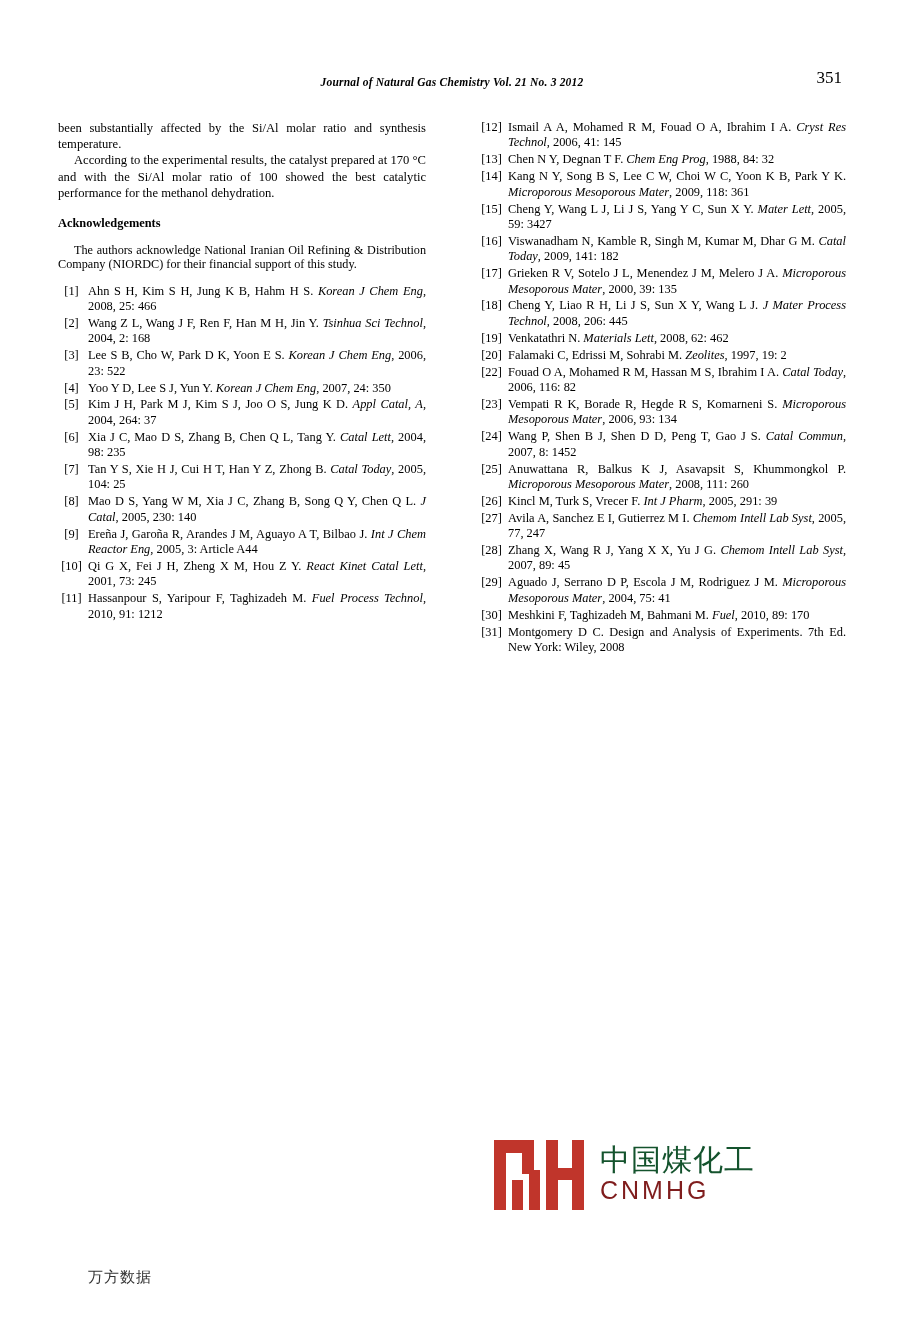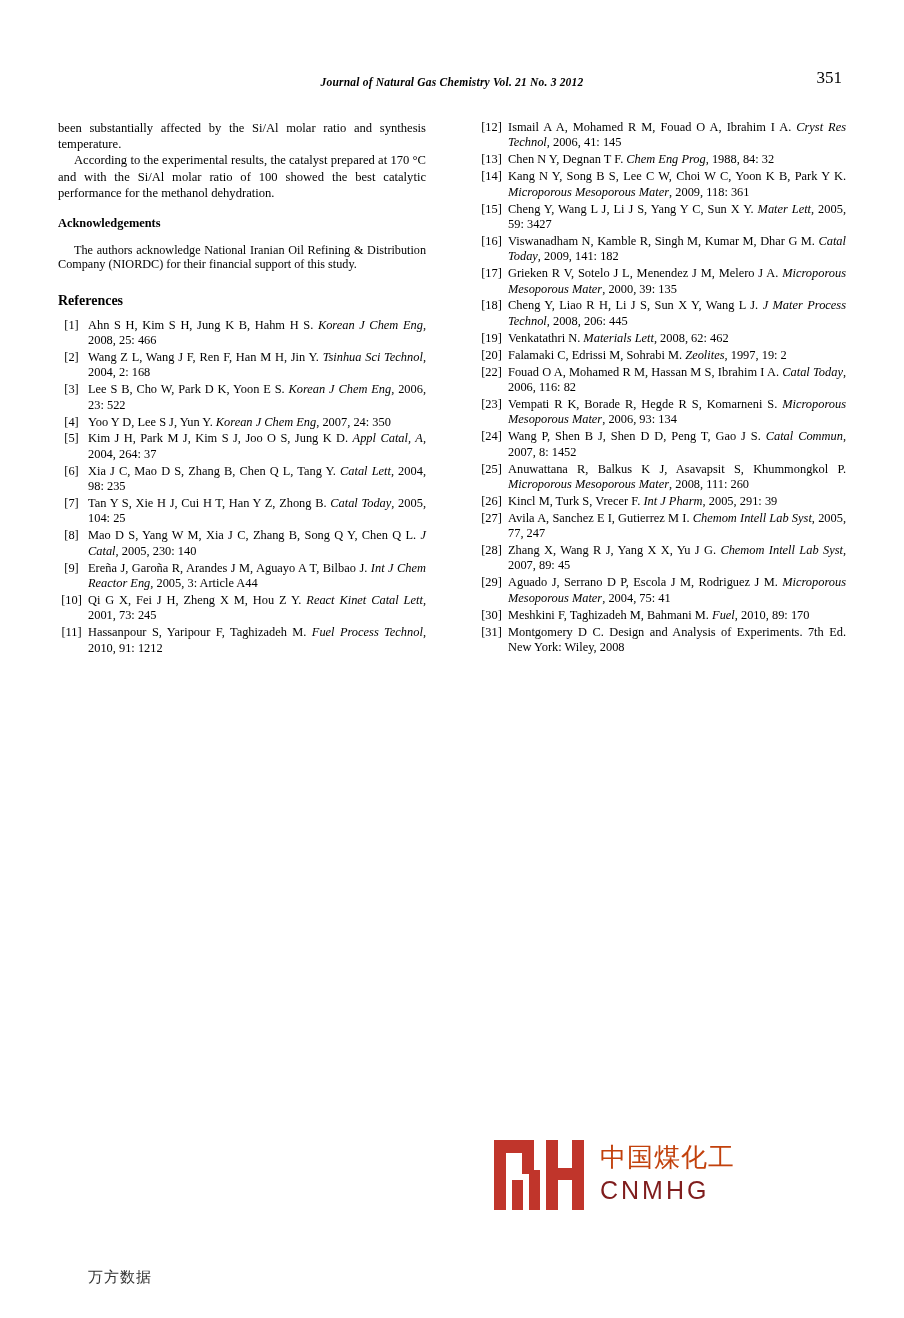--- a/index.html
+++ b/index.html
@@ -116,23 +116,23 @@
   }
   .bar {
     position: absolute;
     background: #c0352b;
   }
   .logo-cn {
     position: absolute;
     left: 106px;
     top: 0px;
     font-family: "DejaVu Sans", sans-serif;
-    font-size: 26px;
+    font-size: 30px;
     letter-spacing: 1px;
-    color: #c2410c;
+    color: #14532d;
     white-space: nowrap;
   }
   .logo-en {
     position: absolute;
     left: 106px;
     top: 36px;
     font-family: "Liberation Sans", sans-serif;
     font-size: 25px;
     letter-spacing: 3px;
     color: #7f1d1d;
@@ -158,21 +158,20 @@
   </div>
   <div class="page-number">351</div>
 
   <div class="col col-left">
     <p class="body-par">been substantially affected by the Si/Al molar ratio and synthesis temperature.</p>
     <p class="body-par indent">According to the experimental results, the catalyst prepared at 170 °C and with the Si/Al molar ratio of 100 showed the best catalytic performance for the methanol dehydration.</p>
 
     <h2 class="section">Acknowledgements</h2>
     <p class="ack-text indent">The authors acknowledge National Iranian Oil Refining &amp; Distribution Company (NIORDC) for their financial support of this study.</p>
 
-    <h2 class="refs">References</h2>
     <ol class="reflist" id="left-refs">
         <li><span class="num">[1]</span><span>Ahn S H, Kim S H, Jung K B, Hahm H S. </span><span class="it">Korean J Chem Eng</span><span>, 2008, 25: 466</span></li>
         <li><span class="num">[2]</span><span>Wang Z L, Wang J F, Ren F, Han M H, Jin Y. </span><span class="it">Tsinhua Sci Technol</span><span>, 2004, 2: 168</span></li>
         <li><span class="num">[3]</span><span>Lee S B, Cho W, Park D K, Yoon E S. </span><span class="it">Korean J Chem Eng</span><span>, 2006, 23: 522</span></li>
         <li><span class="num">[4]</span><span>Yoo Y D, Lee S J, Yun Y. </span><span class="it">Korean J Chem Eng</span><span>, 2007, 24: 350</span></li>
         <li><span class="num">[5]</span><span>Kim J H, Park M J, Kim S J, Joo O S, Jung K D. </span><span class="it">Appl Catal, A</span><span>, 2004, 264: 37</span></li>
         <li><span class="num">[6]</span><span>Xia J C, Mao D S, Zhang B, Chen Q L, Tang Y. </span><span class="it">Catal Lett</span><span>, 2004, 98: 235</span></li>
         <li><span class="num">[7]</span><span>Tan Y S, Xie H J, Cui H T, Han Y Z, Zhong B. </span><span class="it">Catal Today</span><span>, 2005, 104: 25</span></li>
         <li><span class="num">[8]</span><span>Mao D S, Yang W M, Xia J C, Zhang B, Song Q Y, Chen Q L. </span><span class="it">J Catal</span><span>, 2005, 230: 140</span></li>
         <li><span class="num">[9]</span><span>Ereña J, Garoña R, Arandes J M, Aguayo A T, Bilbao J. </span><span class="it">Int J Chem Reactor Eng</span><span>, 2005, 3: Article A44</span></li>

